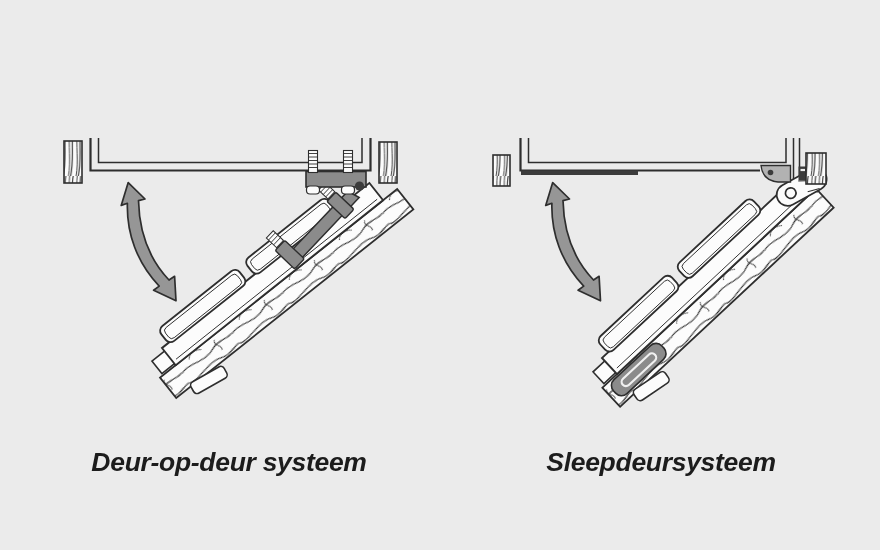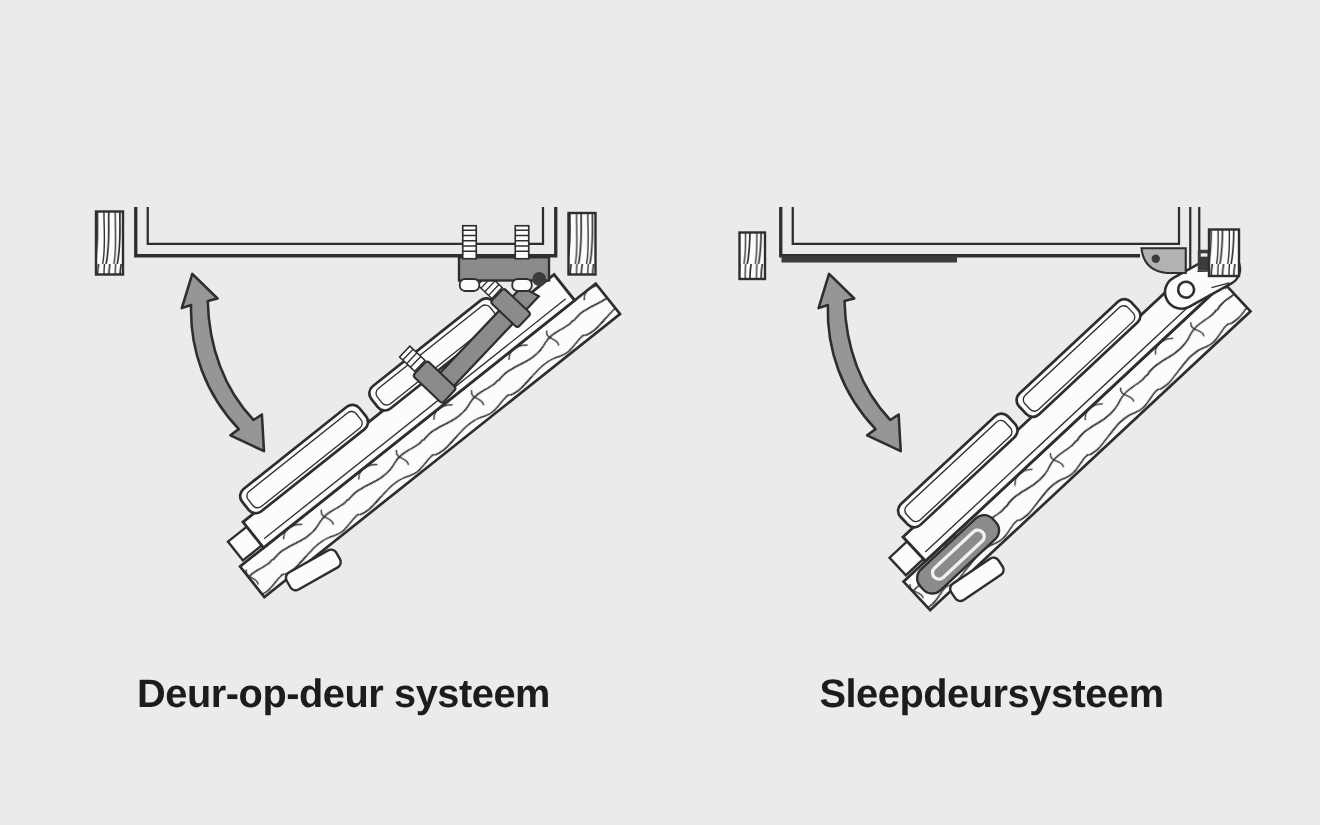--- a/index.html
+++ b/index.html
@@ -1,17 +1,17 @@
 <!DOCTYPE html>
 <html><head>
 <meta charset="utf-8">
 <style>
   html,body{margin:0;padding:0;}
   body{width:880px;height:550px;overflow:hidden;background:var(--bg,#ebebeb);}
-  .stage{position:relative;width:880px;height:550px;background:var(--bg,#ebebeb);}
+  .stage{position:relative;width:880px;height:550px;background:var(--bg,#ebebeb);font-style:italic;}
   svg{display:block;}
   .ln{stroke:var(--line,#2e2e2e);fill:none;}
   .white{fill:var(--panel,#fcfcfc);stroke:var(--line,#2e2e2e);}
   .hw{fill:var(--hw,#8b8b8b);stroke:var(--line,#2e2e2e);}
   .darkpart{fill:var(--dark,#3c3c3c);stroke:none;}
   .post{fill:url(#posthatch);stroke:var(--line,#2e2e2e);stroke-width:1.6;}
   .grainband{fill:url(#grain);stroke:var(--line,#2e2e2e);stroke-width:1.8;}
   .arrow{fill:var(--arrow,#969696);stroke:var(--line,#2e2e2e);stroke-width:1.7;stroke-linejoin:round;}
   .patbg{fill:var(--panel,#fcfcfc);stroke:none;}
   .patln{stroke:var(--line,#2e2e2e);fill:none;}

